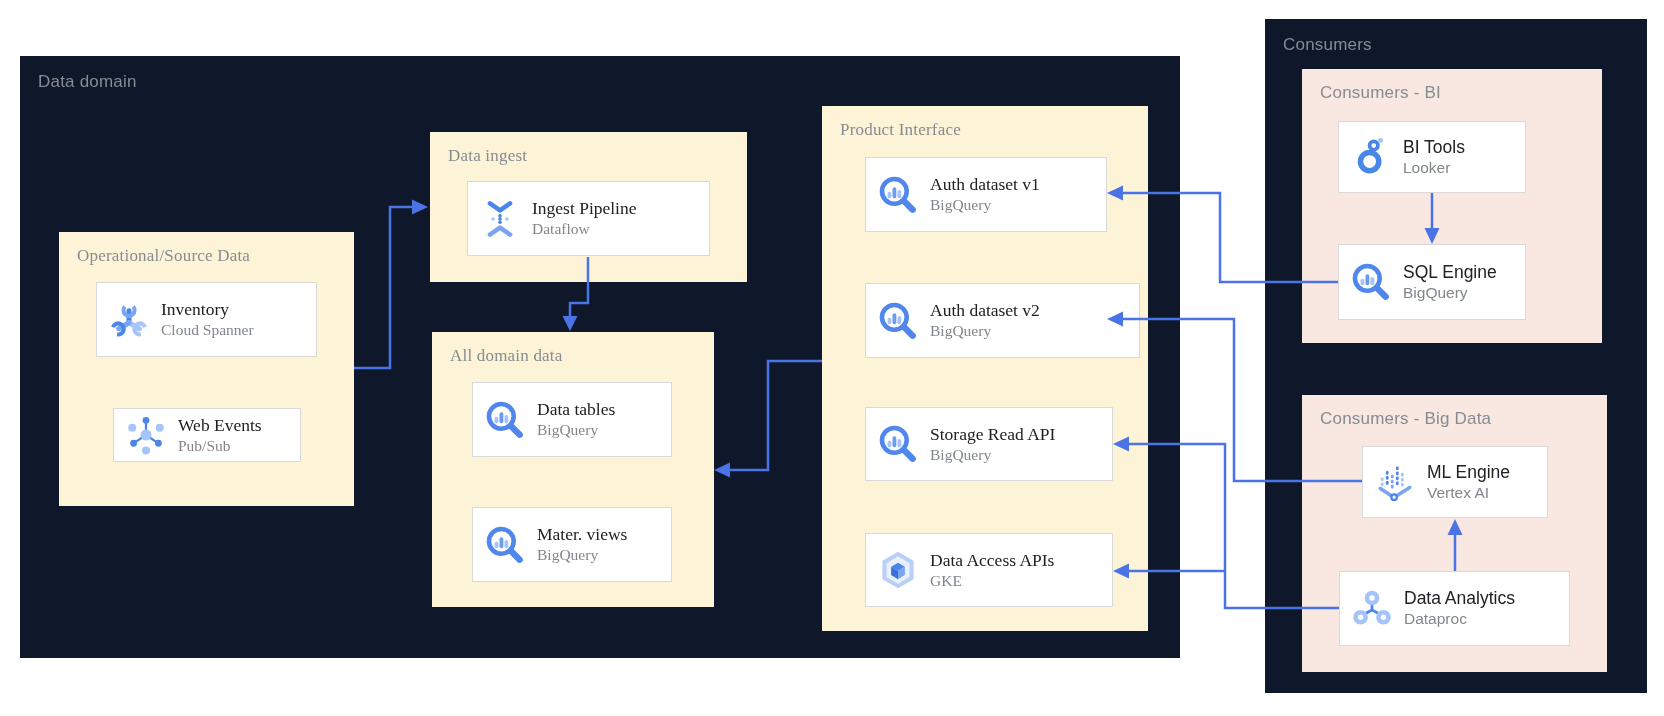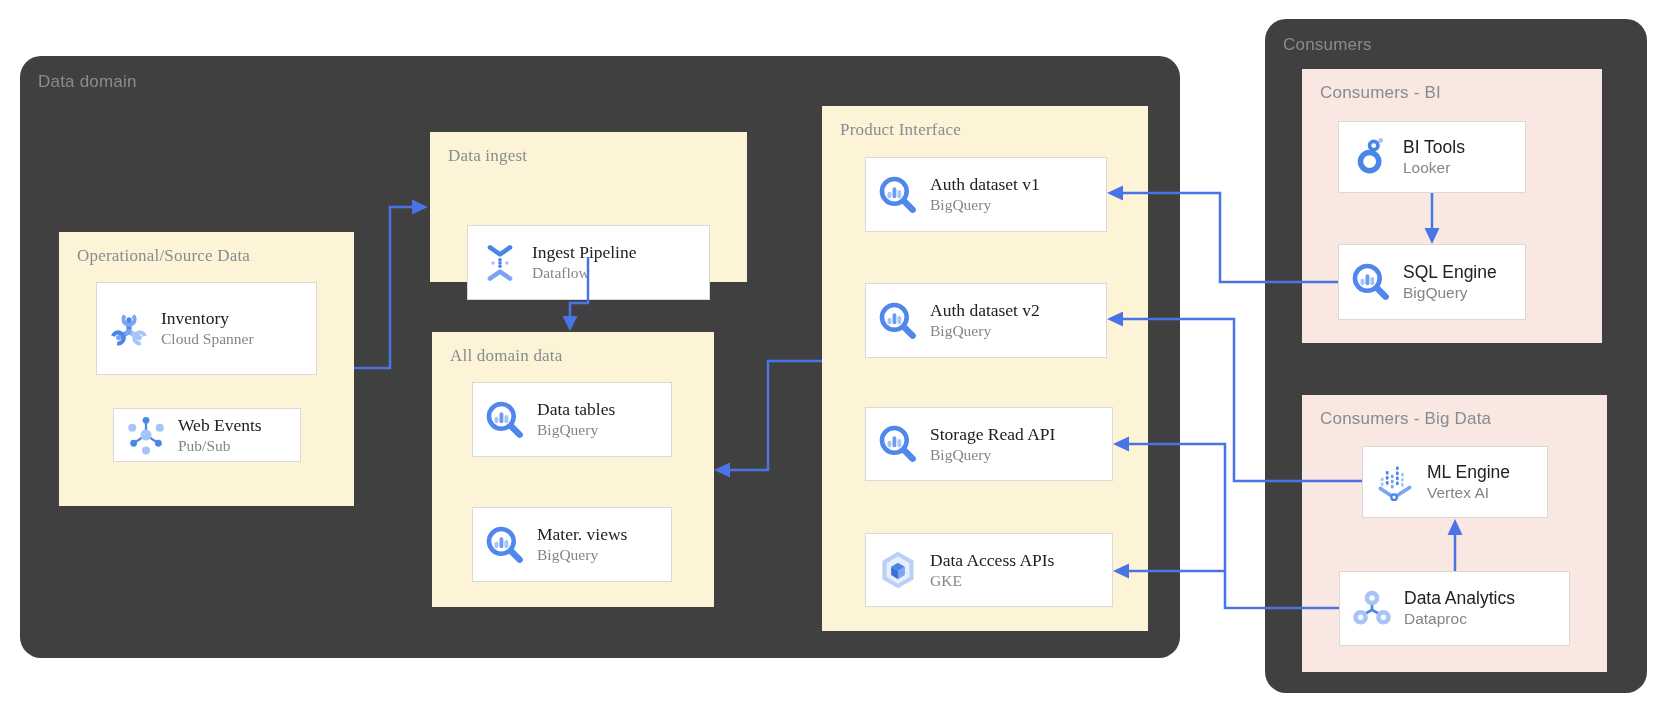--- a/index.html
+++ b/index.html
@@ -1,18 +1,18 @@
 <!DOCTYPE html>
 <html><head>
 <meta charset="utf-8">
 <style>
   html,body{margin:0;padding:0;background:#ffffff;}
   body{font-family:"Liberation Sans", sans-serif;}
   .canvas{position:relative;width:1664px;height:716px;background:#fff;overflow:hidden;}
-  .panel{position:absolute;background:#404040;border-radius:21px;}
+  .panel{position:absolute;background:#0f172a;}
   .panel-label{padding:16px 0 0 18px;font-size:17px;color:#868c92;letter-spacing:.2px;}
   .group{position:absolute;}
   .group.yellow{background:#fdf3d7;font-family:Liberation Serif, serif;}
   .group.pink{background:#f9e7e2;}
   .group-label{padding:14px 0 0 18px;font-size:17px;color:#868c92;letter-spacing:.2px;}
   .card{position:absolute;background:#fff;border:1px solid #d9d9d9;display:flex;align-items:center;box-sizing:border-box;}
   .card .icon-wrap{width:64px;display:flex;justify-content:center;align-items:center;flex:0 0 64px;}
   .card .txt{flex:1;padding-right:0;}
   .card .title{font-size:17.5px;color:#202124;line-height:21px;}
   .card .subtitle{font-size:15.5px;color:#80868b;line-height:20px;}
@@ -113,21 +113,21 @@
   </defs>
 </svg>
 
 <div class="canvas">
 
   <div class="panel" style="left:20px;top:56px;width:1160px;height:602px;">
     <div class="panel-label">Data domain</div>
 
     <div class="group yellow" style="left:39px;top:176px;width:295px;height:274px;">
       <div class="group-label">Operational/Source Data</div>
-      <div class="card" style="left:37px;top:50px;width:221px;height:93px;">
+      <div class="card" style="left:37px;top:50px;width:221px;height:75px;">
         <div class="icon-wrap">
             <svg width="44" height="44" viewBox="0 0 48 48">
               <use href="#ic-cloud-spanner"></use>
             </svg>
           </div>
         <div class="txt">
           <div class="title">Inventory</div>
           <div class="subtitle">Cloud Spanner</div>
         </div>
       </div>
@@ -139,21 +139,21 @@
           </div>
         <div class="txt">
           <div class="title">Web Events</div>
           <div class="subtitle">Pub/Sub</div>
         </div>
       </div>
     </div>
 
     <div class="group yellow" style="left:410px;top:76px;width:317px;height:150px;">
       <div class="group-label">Data ingest</div>
-      <div class="card" style="left:37px;top:49px;width:243px;height:75px;margin-top:44px;">
+      <div class="card" style="left:37px;top:49px;width:243px;height:75px;">
         <div class="icon-wrap">
             <svg width="44" height="44" viewBox="0 0 48 48">
               <use href="#ic-dataflow"></use>
             </svg>
           </div>
         <div class="txt">
           <div class="title">Ingest Pipeline</div>
           <div class="subtitle">Dataflow</div>
         </div>
       </div>
@@ -191,21 +191,21 @@
         <div class="icon-wrap">
             <svg width="44" height="44" viewBox="0 0 48 48">
               <use href="#ic-bigquery"></use>
             </svg>
           </div>
         <div class="txt">
           <div class="title">Auth dataset v1</div>
           <div class="subtitle">BigQuery</div>
         </div>
       </div>
-      <div class="card" style="left:43px;top:177px;width:242px;height:75px;">
+      <div class="card" style="left:43px;top:177px;width:275px;height:75px;">
         <div class="icon-wrap">
             <svg width="44" height="44" viewBox="0 0 48 48">
               <use href="#ic-bigquery"></use>
             </svg>
           </div>
         <div class="txt">
           <div class="title">Auth dataset v2</div>
           <div class="subtitle">BigQuery</div>
         </div>
       </div>

